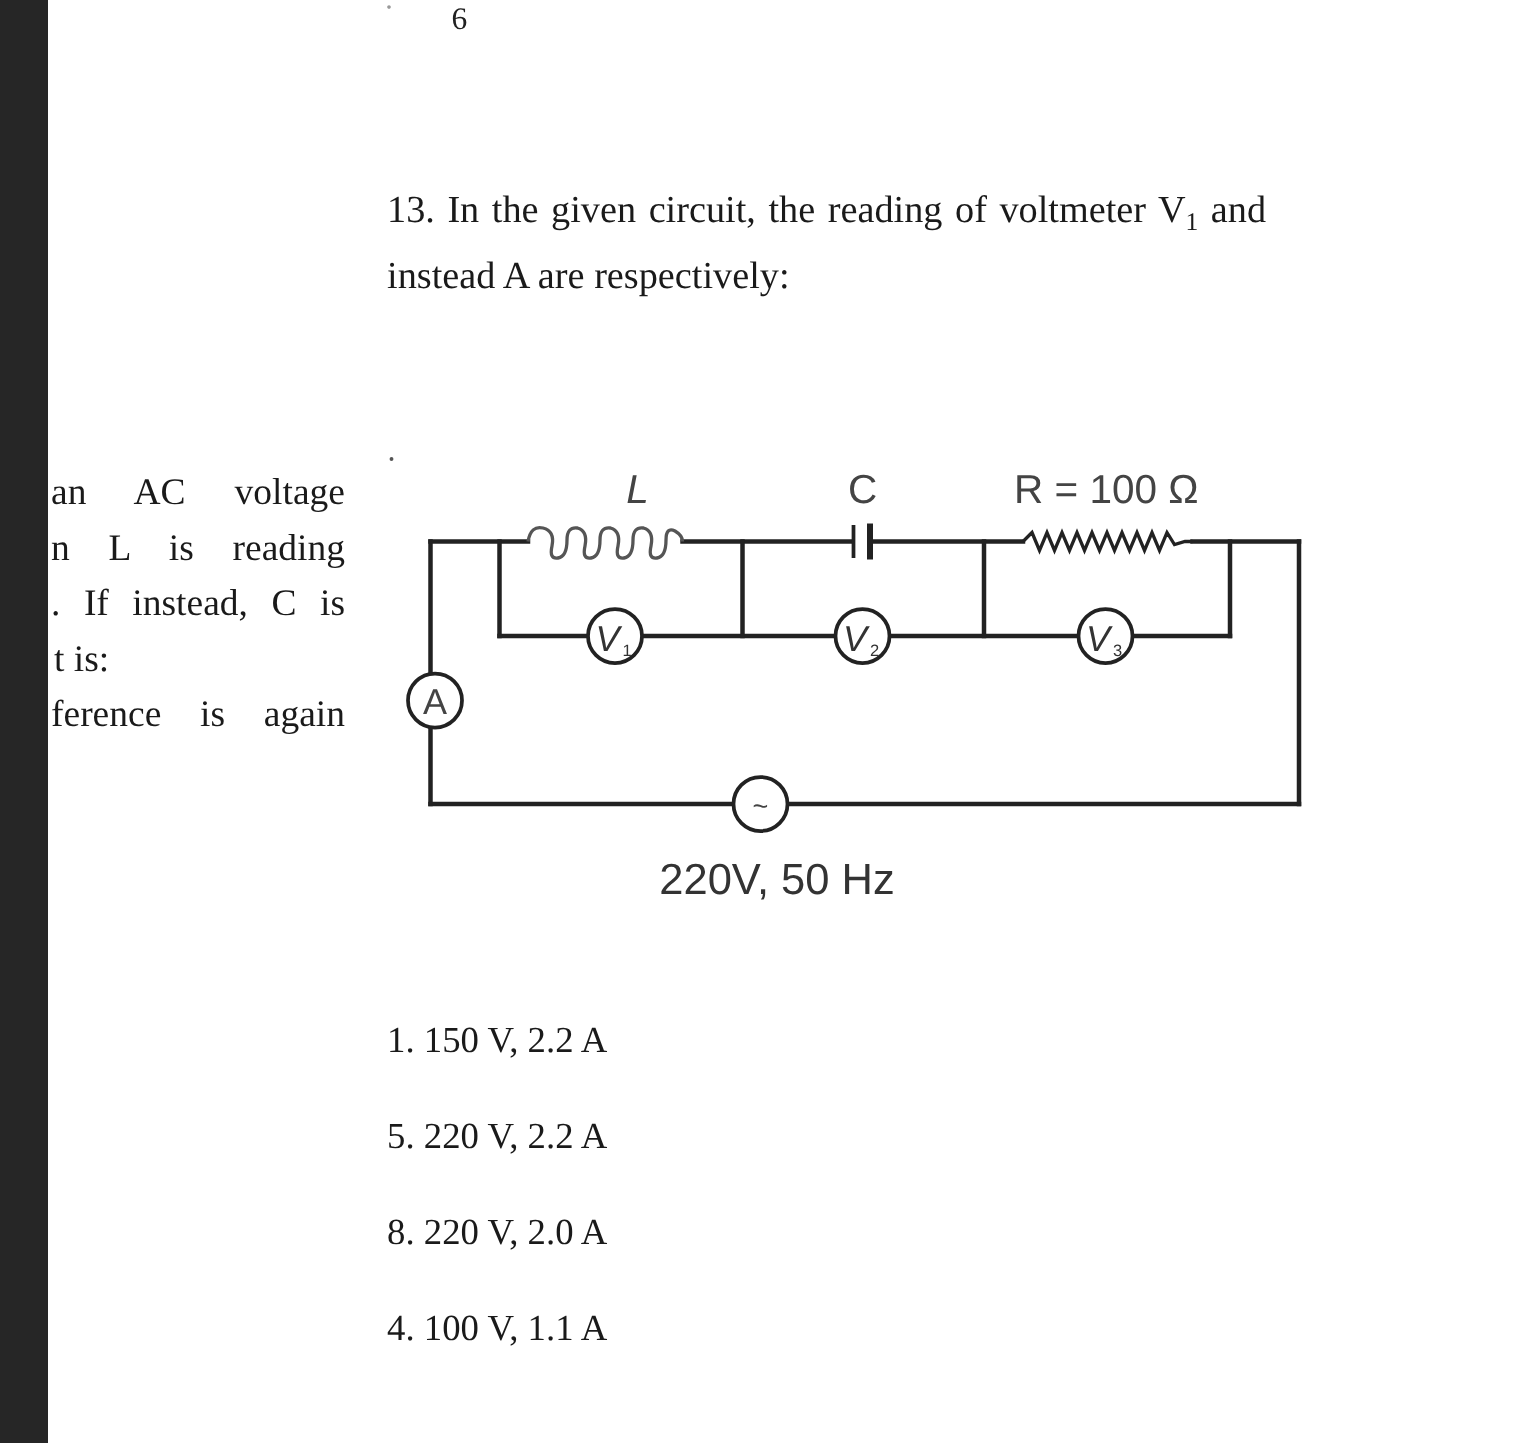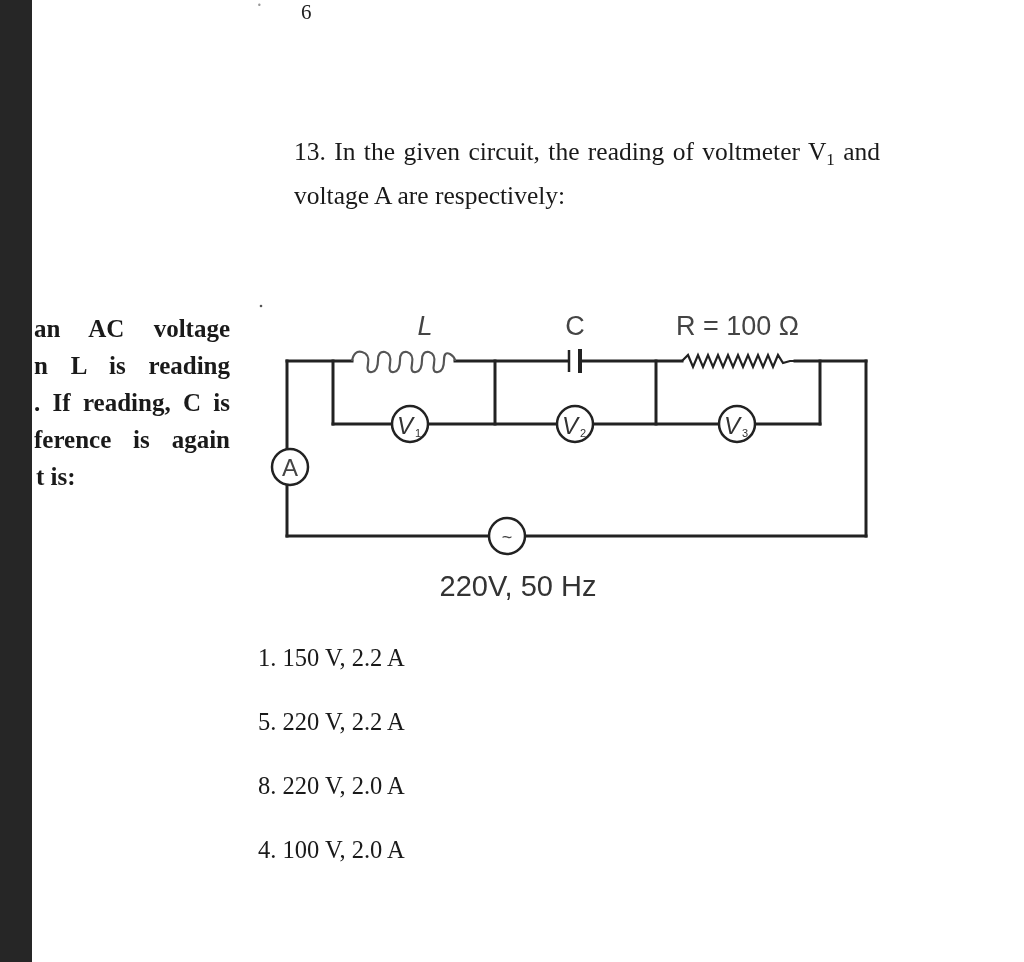--- a/index.html
+++ b/index.html
@@ -1,50 +1,50 @@
 <!DOCTYPE html>
 <html><head>
 <meta charset="utf-8">
 <style>
   html, body { margin:0; padding:0; }
   body { width:1024px; height:962px; background:#ffffff; position:relative; overflow:hidden;
          font-family:"Liberation Serif", serif; color:#1a1a1a; }
   .dark-bar { position:absolute; left:0; top:0; width:32px; height:962px; background:#262626; }
   .page-num-dot { position:absolute; left:256px; top:-6px; font-size:20px; color:#999; }
   .page-num { position:absolute; left:301px; top:0px; font-size:21px; color:#222; }
-  .question { position:absolute; left:258px; top:130px; width:700px; font-size:25.5px; line-height:44px;margin-left:36px; }
+  .question { position:absolute; left:258px; top:118px; width:700px; font-size:25.5px; line-height:44px; }
   .question .line { display:block; white-space:nowrap; text-align:justify; }
   .question .l1 { word-spacing:2px; }
   .question sub { font-size:17px; vertical-align:-5px; line-height:0; }
-  .side-text { position:absolute; left:34px; top:310px; width:196px; font-size:25px; line-height:37px;font-weight:bold; }
+  .side-text { position:absolute; left:34px; top:310px; width:196px; font-size:25px; line-height:37px; }
   .side-text .line { display:block; white-space:nowrap; text-align:right; text-align-last:justify; }
   .side-text .line.last { text-align-last:left; }
   .circuit { position:absolute; left:0; top:0; }
   .options { position:absolute; left:258px; top:640px; font-size:24.5px; }
-  .option { position:absolute; left:0; white-space:nowrap; }
+  .option { position:absolute; left:0; white-space:nowrap;margin-top:36px; }
 </style>
 </head>
 <body>
 
 <div class="dark-bar"></div>
 
 <span class="page-num-dot">·</span>
 <span class="page-num">6</span>
 
 <div class="side-text">
   <span class="line">an AC voltage</span>
   <span class="line">n L is reading</span>
-  <span class="line">. If reading, C is</span>
+  <span class="line">. If instead, C is</span>
+  <span class="line last" style="text-align:left;padding-left:2px;">t is:</span>
   <span class="line">ference is again</span>
-  <span class="line last" style="text-align:left;padding-left:2px;">t is:</span>
 </div>
 
 <div class="question">
   <span class="line l1"><span>13. In the given circuit, the reading of voltmeter V</span><sub>1</sub><span> and</span></span>
-  <span class="line">voltage A are respectively:</span>
+  <span class="line">instead A are respectively:</span>
 </div>
 
 <svg class="circuit" width="1024" height="962" viewBox="0 0 1024 962" style="font-family:'Liberation Sans', sans-serif;">
   <g stroke="#222" stroke-width="3" fill="none" stroke-linecap="square">
 
     <line x1="287" y1="361" x2="287" y2="450"></line>
     <line x1="287" y1="484" x2="287" y2="536"></line>
 
     <line x1="287" y1="536" x2="489" y2="536"></line>
     <line x1="525" y1="536" x2="866" y2="536"></line>
@@ -112,14 +112,14 @@
   </g>
   <text x="518" y="596" font-size="29" fill="#333" text-anchor="middle">220V, 50 Hz</text>
 
   <circle cx="261" cy="306" r="1.3" fill="#555"></circle>
 </svg>
 
 <div class="options">
   <div class="option" style="top:4px">1. 150 V, 2.2 A</div>
   <div class="option" style="top:68px">5. 220 V, 2.2 A</div>
   <div class="option" style="top:132px">8. 220 V, 2.0 A</div>
-  <div class="option" style="top:196px">4. 100 V, 2.0 A</div>
+  <div class="option" style="top:196px">4. 100 V, 1.1 A</div>
 </div>
 
 </body></html>

